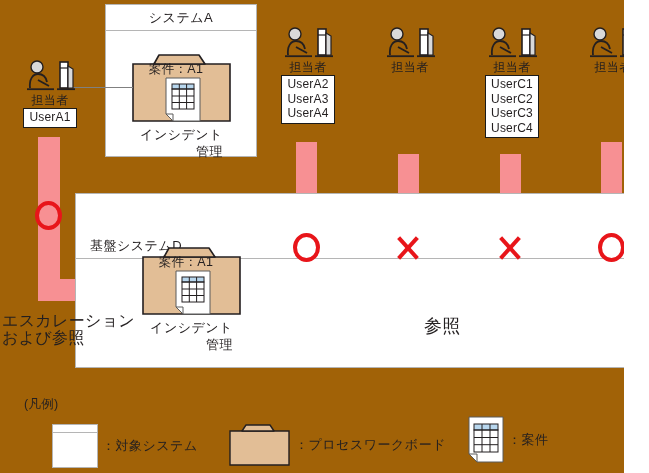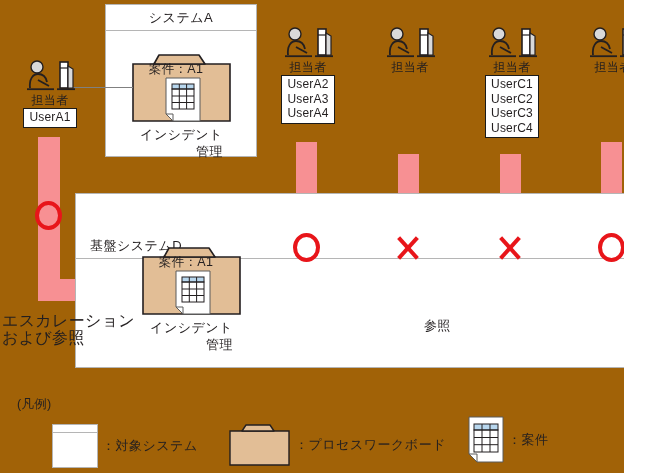--- a/index.html
+++ b/index.html
@@ -340,23 +340,23 @@
   <div class="mk-circle" style="left:35px; top:201px;"></div>
   <div class="mk-circle" style="left:293px; top:233px;"></div>
   <div class="mk-x" style="left:394px; top:234px;"></div>
   <div class="mk-x" style="left:496px; top:234px;"></div>
   <div class="mk-circle" style="left:598px; top:233px;"></div>
 
   <div class="lbl" style="left:2px; top:312px; line-height:17px;">
     <span>エスカレーション</span><br>
     <span>および参照</span>
   </div>
-  <div class="lbl" style="left:424px; top:318px; font-size:13px;">参照</div>
-
-  <div class="legend-title" style="left:17px; top:396px;">(凡例)</div>
+  <div class="lbl" style="left:424px; top:318px; font-size:18px;">参照</div>
+
+  <div class="legend-title" style="left:24px; top:396px;">(凡例)</div>
 
   <div class="legend-item" style="left:52px; top:424px;">
     <div class="legend-sysbox"></div>
     <div class="legend-text">：対象システム</div>
   </div>
 
   <div class="legend-item" style="left:468px; top:416px;">
     <svg width="36" height="48" viewBox="0 0 36 48">
       <path d="M1 1 L35 1 L35 46 L9 46 L1 38 Z" fill="#ffffff" stroke="#5a5a5a" stroke-width="1"></path>
       <path d="M1 38 L9 38 L9 46 Z" fill="#ffffff" stroke="#5a5a5a" stroke-width="1"></path>

